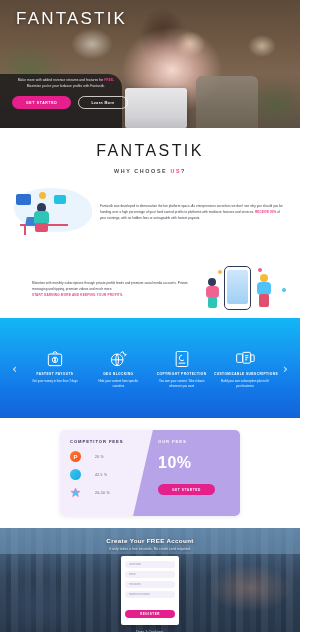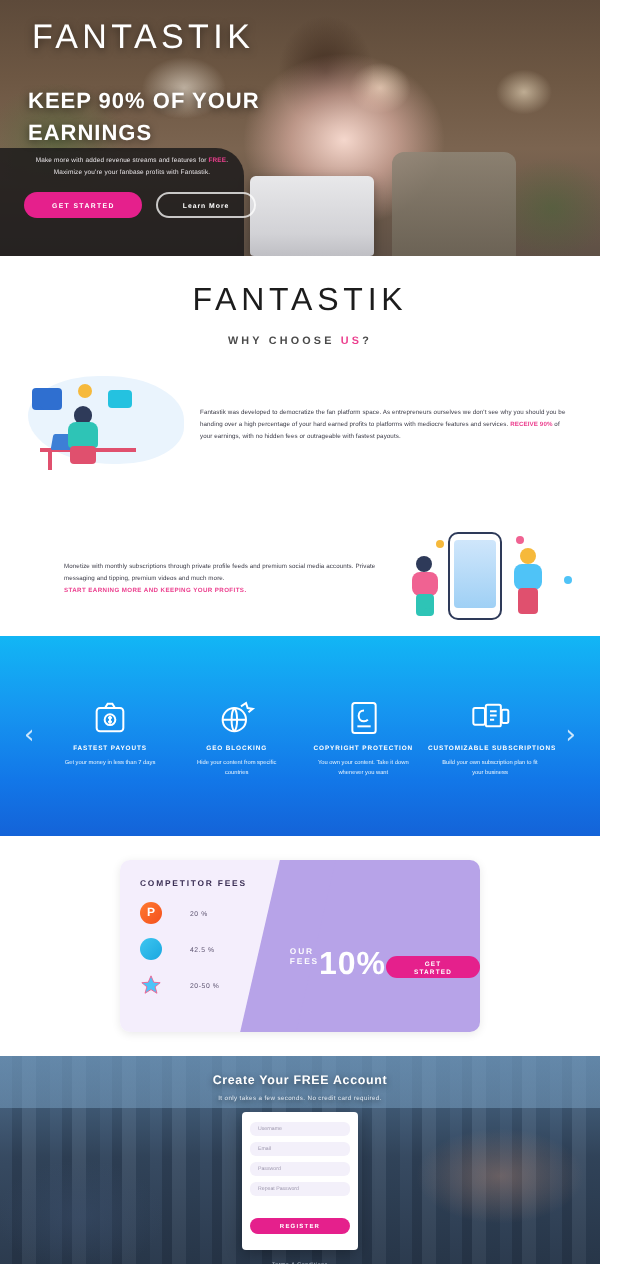--- a/index.html
+++ b/index.html
@@ -187,21 +187,21 @@
   .comp-row { display:flex; align-items:center; margin-top:7px; }
   .comp-logo { width:11px; height:11px; border-radius:50%; flex:0 0 11px;
     display:flex; align-items:center; justify-content:center;
     font-size:6px; font-weight:700; color:#fff; }
   .c1 { background:linear-gradient(135deg,#ff7a2f,#f4501e); }
   .c2 { background:linear-gradient(135deg,#3ec6f0,#1aa7e0); }
   .c3 { background:transparent; }
   .comp-pct { font-size:3.4px; color:#5d5470; margin-left:14px; letter-spacing:.3px; }
   .pc-right {
     flex:1; background:#b7a3e8; position:relative;
-    display:flex; flex-direction:row; align-items:center; padding-top:9px;
+    display:flex; flex-direction:column; align-items:flex-start; padding-top:9px;
   }
   .pc-right:before {
     content:""; position:absolute; left:-15px; top:0; width:28px; height:100%;
     background:#b7a3e8; transform:skewX(-13deg);
   }
   .pc-right h4 { font-size:4.2px; letter-spacing:.9px; color:#fff; font-weight:700;
     position:relative; z-index:2; opacity:.95; }
   .pc-right .big { font-size:16px; color:#fff; font-weight:700; margin-top:10px;
     position:relative; z-index:2; letter-spacing:.5px; }
   .pc-right .cta {
@@ -262,21 +262,20 @@
 
   <section class="hero">
     <div class="hero-photo"></div>
     <div class="hero-sofa"></div>
     <div class="hero-laptop"></div>
     <div class="hero-dark"></div>
 
     <div class="hero-logo">FANTASTIK</div>
 
     <div class="hero-head">
-      <span>KEEP 90% OF YOUR EARNINGS</span>
     </div>
 
     <div class="hero-sub">
       <span>Make more with added revenue streams and features for </span><span class="hl">FREE</span><span>.</span><br>
       <span>Maximize you're your fanbase profits with Fantastik.</span>
     </div>
 
     <div class="hero-btns">
       <button class="btn-primary">GET STARTED</button>
       <button class="btn-ghost">Learn More</button>

